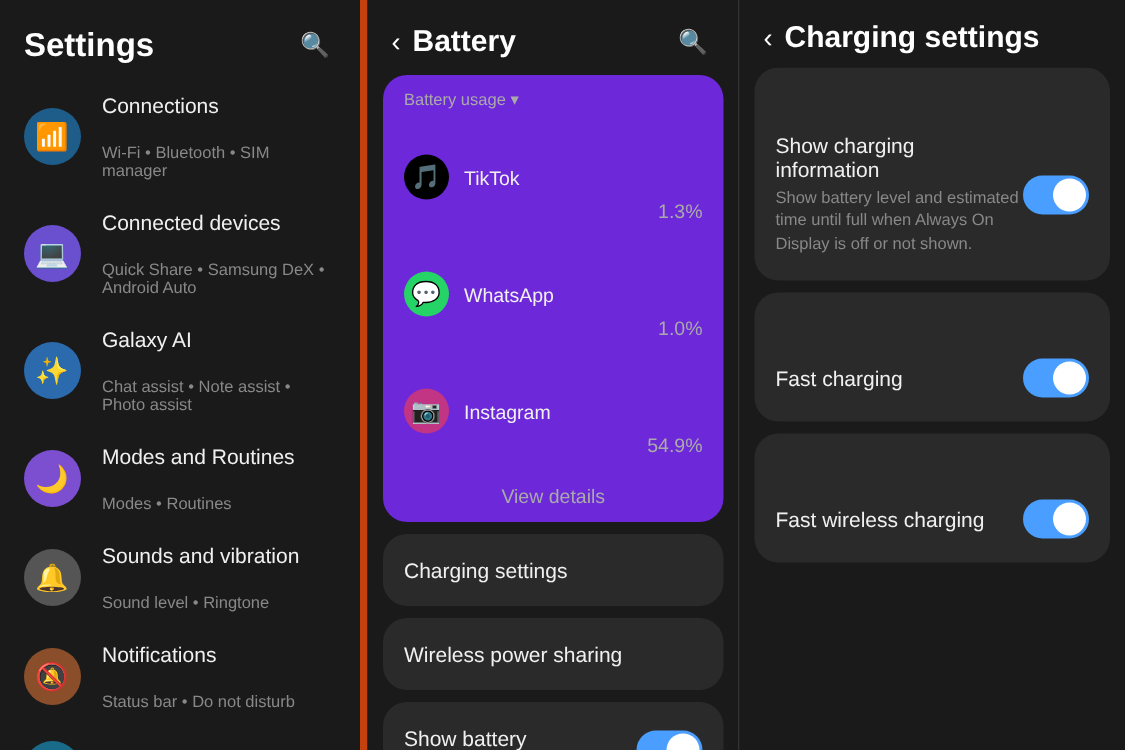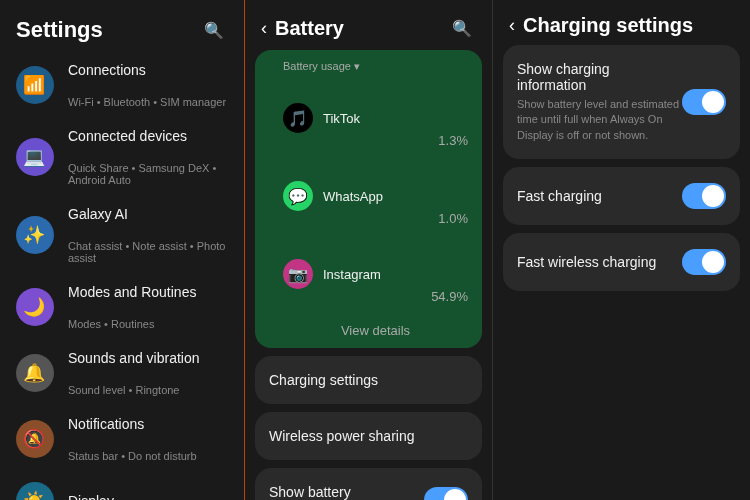--- a/index.html
+++ b/index.html
@@ -11,21 +11,21 @@
       display: flex;
       overflow: hidden;
       color: #fff;
     }
 
     
     .panel-settings {
       width: 245px;
       height: 500px;
       background: #1a1a1a;
-      border-right: 1px solid #c2410c;
+      border-right: 5px solid #c2410c;
       display: flex;
       flex-direction: column;
       overflow: hidden;
     }
 
     .panel-settings .header {
       padding: 16px 16px 8px;
       display: flex;
       align-items: center;
       justify-content: space-between;
@@ -113,25 +113,24 @@
 
     .battery-content {
       flex: 1;
       overflow-y: auto;
       padding: 0 10px;
     }
 
     .battery-content::-webkit-scrollbar { display: none; }
 
     .app-usage-list {
-      background: #14532d;
+      background: #6d28d9;
       border-radius: 16px;
       margin-bottom: 8px;
       overflow: hidden;
-      padding-left: 14px;
     }
 
     .app-usage-header {
       padding: 10px 14px 6px;
       font-size: 11px;
       color: #aaa;
     }
 
     .app-usage-item {
       display: flex;
@@ -246,20 +245,21 @@
       border-radius: 16px;
       margin-bottom: 8px;
       padding: 16px 14px;
     }
 
     .charging-option .opt-row {
       display: flex;
       align-items: center;
       justify-content: space-between;
       gap: 0;
+      margin-top: 28px;
     }
 
     .charging-option .opt-title {
       font-size: 14px;
       color: #f0f0f0;
     }
 
     .charging-option .opt-subtitle {
       font-size: 11px;
       color: #888;

